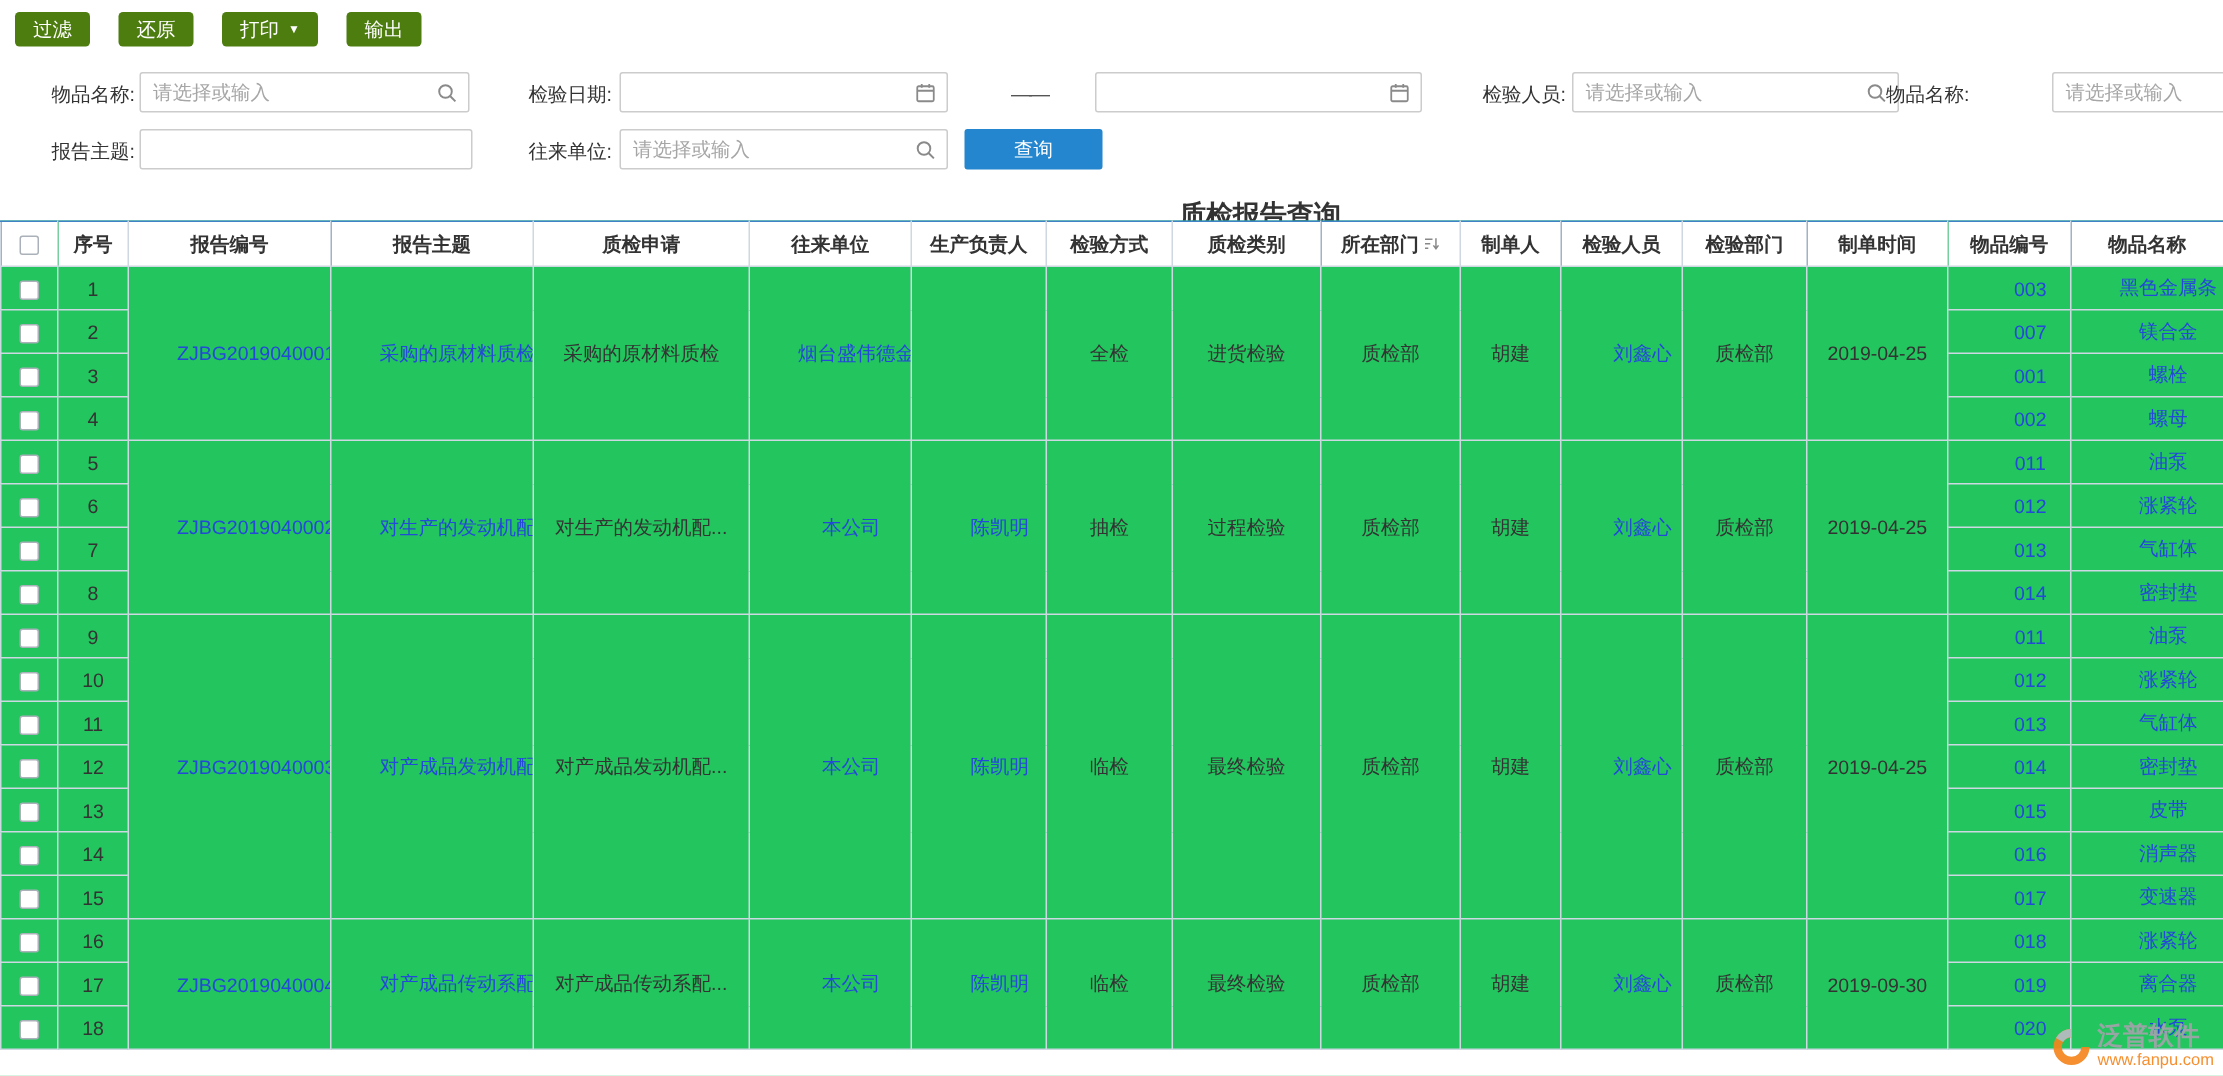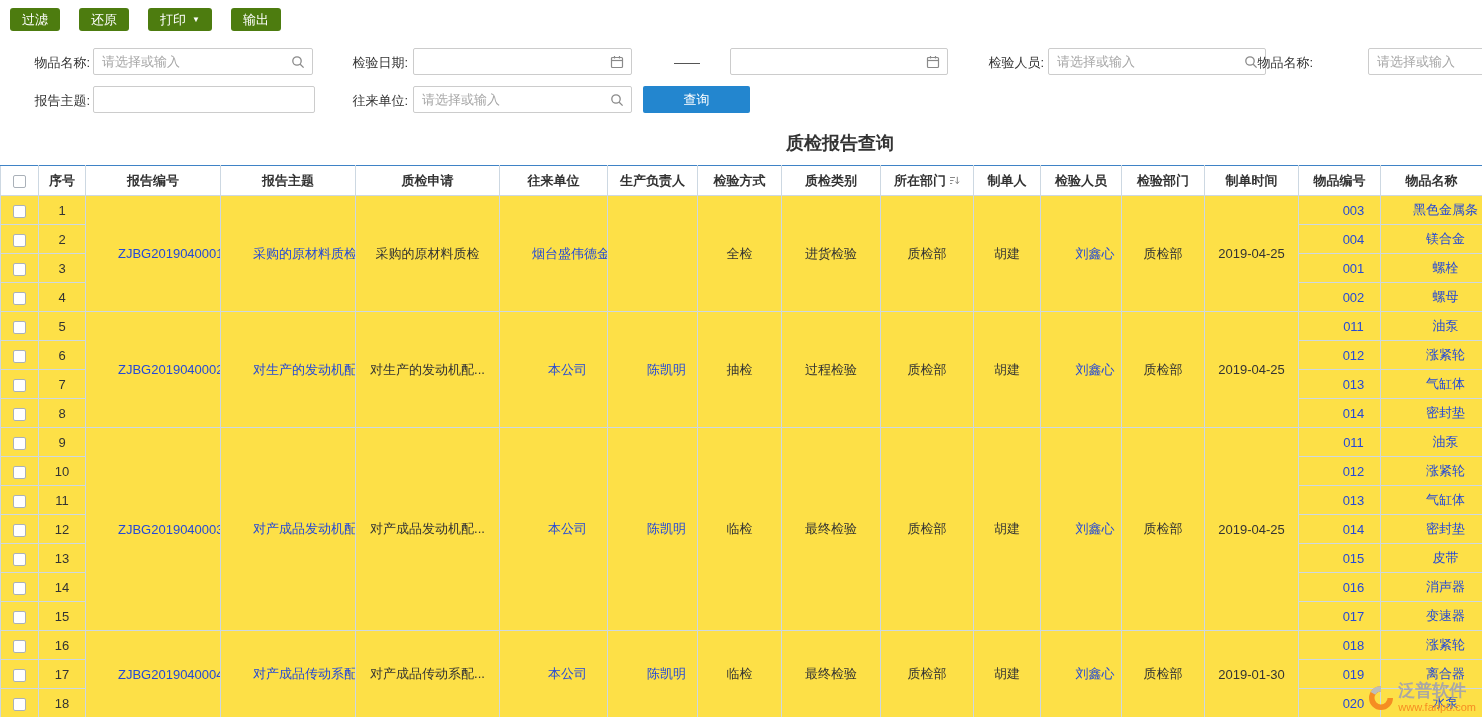--- a/index.html
+++ b/index.html
@@ -25,22 +25,22 @@
   .ibox .ficon { flex:0 0 auto; margin-right:7px; display:block; }
   .dash { position:absolute; font-size:14px; color:#555; letter-spacing:-2px; }
   .qbtn { position:absolute; background:#2386cf; color:#fff; border:none; border-radius:2px;
           font-size:13px; cursor:pointer; font-family:inherit; }
 
   
   .page-title { position:absolute; top:131px; left:0; width:1680px; text-align:center;
                 font-size:18px; font-weight:bold; color:#333; }
 
   
-  .report-table { position:absolute; top:165px; left:0; width:1482px; border-collapse:collapse;
-                  table-layout:fixed; font-size:13px; color:#333; background:#fde047; }
+  .report-table { position:absolute; top:147px; left:0; width:1482px; border-collapse:collapse;
+                  table-layout:fixed; font-size:13px; color:#333; background:#22c55e; }
   .report-table th { border:1px solid #cdd8e2; border-top:1px solid #3f83c6; height:30px;
                      font-weight:bold; font-size:13px; text-align:center; padding:0 2px;
                      white-space:nowrap; overflow:hidden; background:#fff; }
   .report-table td { border:1px solid #cdd8e2; height:29px; text-align:center; vertical-align:middle;
                      padding:0 4px; }
   .report-table .clip { white-space:nowrap; overflow:hidden;text-align:center; }
   .link { color:#2449d8; cursor:pointer;padding-left:28px; }
   .sort-icon { vertical-align:-1px; margin-left:3px; }
   input[type="checkbox"] { appearance:none; -webkit-appearance:none; width:13px; height:13px;
           border:1px solid #aab1b9; border-radius:2px; background:#fff; vertical-align:middle; margin:0; }
@@ -123,21 +123,21 @@
 
     <div class="flabel" style="left:332px;top:93px;width:76px">往来单位:</div>
     <div class="ibox" style="left:413px;top:86px;width:219px">
       <input placeholder="请选择或输入" style="">
       <svg class="ficon" width="14" height="14" viewBox="0 0 14 14">
           <circle cx="6" cy="6" r="4.2" fill="none" stroke="#8a8a8a" stroke-width="1.3"></circle>
           <line x1="9.2" y1="9.2" x2="12.6" y2="12.6" stroke="#8a8a8a" stroke-width="1.3"></line>
         </svg>
     </div>
 
-    <button class="qbtn" style="left:643px;top:86px;width:107px;height:27px">查询</button>
+    <button class="qbtn" style="left:643px;top:86px;width:92px;height:27px">查询</button>
   </div>
 
   <div class="page-title">质检报告查询</div>
 
   <table class="report-table">
       <colgroup>
         <col style="width: 38px;">
         <col style="width: 47px;">
         <col style="width: 135px;">
         <col style="width: 135px;">
@@ -192,21 +192,21 @@
           <td rowspan="4">胡建</td>
           <td rowspan="4"><span class="link">刘鑫心</span></td>
           <td rowspan="4">质检部</td>
           <td rowspan="4">2019-04-25</td>
           <td><span class="link">003</span></td>
           <td><span class="link">黑色金属条</span></td>
         </tr>
         <tr>
           <td><input type="checkbox" style=""></td>
           <td>2</td>
-          <td><span class="link">004</span></td>
+          <td><span class="link">007</span></td>
           <td><span class="link">镁合金</span></td>
         </tr>
         <tr>
           <td><input type="checkbox" style=""></td>
           <td>3</td>
           <td><span class="link">001</span></td>
           <td><span class="link">螺栓</span></td>
         </tr>
         <tr>
           <td><input type="checkbox" style=""></td>
@@ -311,21 +311,21 @@
           <td rowspan="3" class="clip"><span class="link">对产成品传动系配件质检</span></td>
           <td rowspan="3" class="clip">对产成品传动系配...</td>
           <td rowspan="3" class="clip"><span class="link">本公司</span></td>
           <td rowspan="3"><span class="link">陈凯明</span></td>
           <td rowspan="3">临检</td>
           <td rowspan="3">最终检验</td>
           <td rowspan="3">质检部</td>
           <td rowspan="3">胡建</td>
           <td rowspan="3"><span class="link">刘鑫心</span></td>
           <td rowspan="3">质检部</td>
-          <td rowspan="3">2019-01-30</td>
+          <td rowspan="3">2019-09-30</td>
           <td><span class="link">018</span></td>
           <td><span class="link">涨紧轮</span></td>
         </tr>
         <tr>
           <td><input type="checkbox" style=""></td>
           <td>17</td>
           <td><span class="link">019</span></td>
           <td><span class="link">离合器</span></td>
         </tr>
         <tr>

